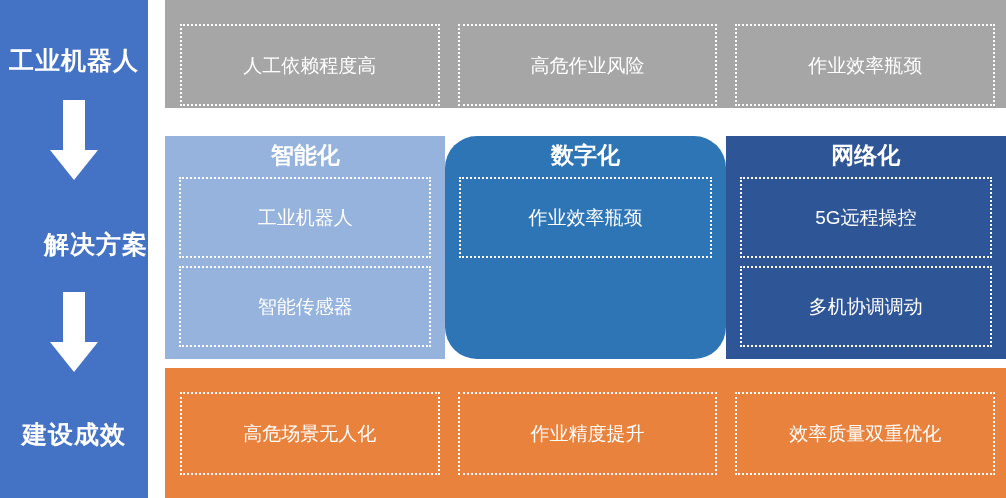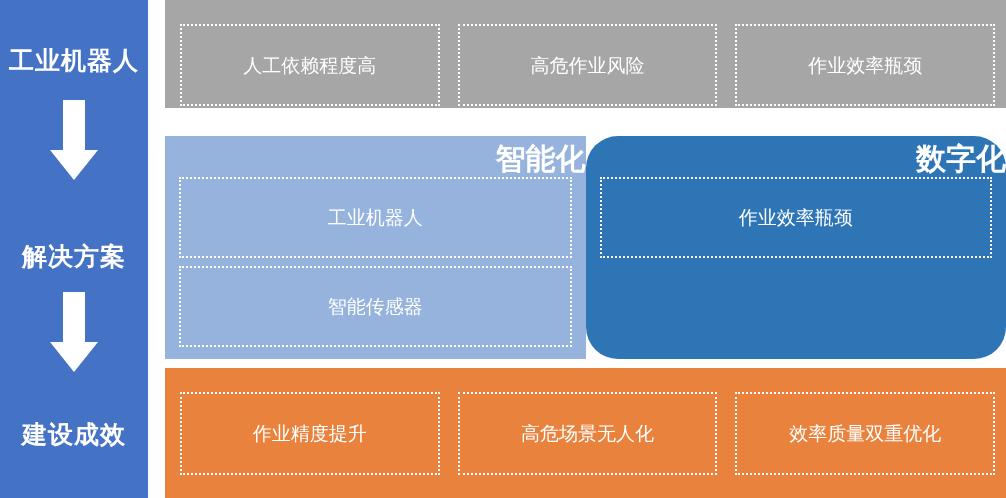--- a/index.html
+++ b/index.html
@@ -32,21 +32,21 @@
     left: 0; width: 148px;
     text-align: center;
     color: #ffffff;
     font-size: 25px;
     font-weight: bold;
     letter-spacing: 1px;
     line-height: 1;
     white-space: nowrap;
   }
   .stage-label.l1 { top: 48px; }
-  .stage-label.l2 { top: 244px; }
+  .stage-label.l2 { top: 232px; padding-left: 22px; }
   .stage-label.l3 { top: 422px; }
 
   .arrow {
     position: absolute;
     left: 50px;
     width: 48px;
     height: 80px;
   }
   .arrow.a1 { top: 100px; }
   .arrow.a2 { top: 292px; }
@@ -117,23 +117,23 @@
     box-sizing: border-box;
     padding: 0 14px;
   }
   .sol-col.c1 { background: #95B3DD; }
   .sol-col.c2 { background: #2E75B6; border-radius: 32px; }
   .sol-col.c3 { background: #2E5596; }
 
   .sol-head {
     position: absolute;
     left: 0; right: 0; top: 8px;
-    text-align: right;
-    color: #ffffff;
-    font-size: 30px;
+    text-align: center;
+    color: #ffffff;
+    font-size: 23px;
     font-weight: bold;
     line-height: 1;
     white-space: nowrap;
   }
 
   .sol-box {
     position: absolute;
     left: 14px; right: 14px;
     height: 81px;
     border: 2px dotted #ffffff;
@@ -199,29 +199,38 @@
       </div>
     </div>
 
     <div class="sol-col c2">
       <div class="sol-head">数字化</div>
       <div class="sol-box b1">
         <span>作业效率瓶颈</span>
       </div>
     </div>
 
+    <div class="sol-col c3">
+      <div class="sol-head">网络化</div>
+      <div class="sol-box b1">
+        <span>5G远程操控</span>
+      </div>
+      <div class="sol-box b2">
+        <span>多机协调调动</span>
+      </div>
+    </div>
   </div>
 
   <div class="band band-results">
     <div class="box-row">
       <div class="dbox">
+        <span>高危场景无人化</span>
+      </div>
+      <div class="dbox">
         <span>作业精度提升</span>
       </div>
       <div class="dbox">
-        <span>高危场景无人化</span>
-      </div>
-      <div class="dbox">
         <span>效率质量双重优化</span>
       </div>
     </div>
   </div>
 
 </div>
 
 </body></html>

